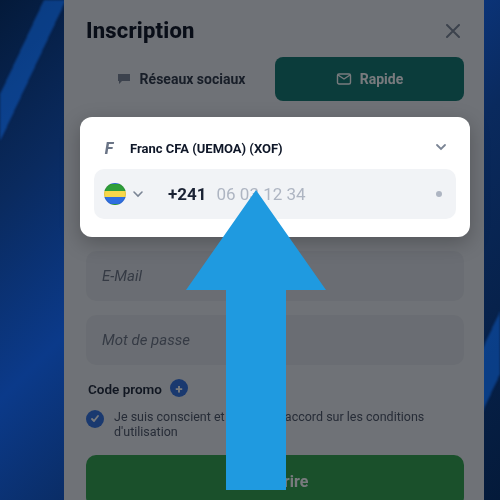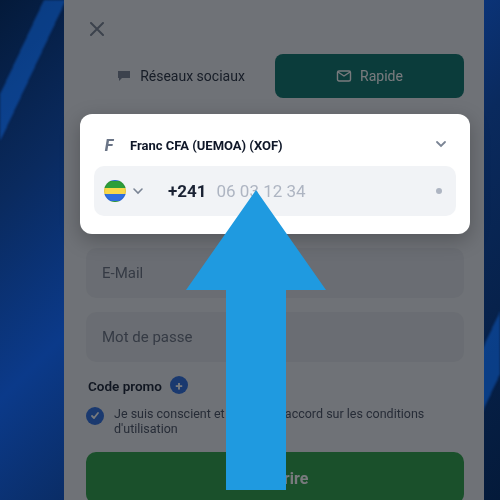--- a/index.html
+++ b/index.html
@@ -31,21 +31,21 @@
   }
   .card-header { display: flex; align-items: center; justify-content: space-between; margin-bottom: 14px; }
   .title { font-size: 22px; font-weight: 800; color: #0b1020; letter-spacing: .2px; }
   .close { width: 22px; height: 22px; display:flex; align-items:center; justify-content:center; color:#7a8494; cursor:pointer; }
   .tabs { display: flex; gap: 0; margin-bottom: 16px; }
   .tab {
     flex: 1;
     height: 44px;
     border-radius: 8px;
     display: flex; align-items: center; justify-content: center; gap: 8px;
-    font-size: 14px; font-weight: 400;
+    font-size: 14px; font-weight: 700;
     cursor: pointer;
   }
   .tab.inactive { background: transparent; color: #2a3344; }
   .tab.active   { background: #0f766e; color: #fff; }
   .tab .ico { width: 16px; height: 16px; display:inline-flex; align-items:center; justify-content:center; }
   .highlight-zone {
     position: relative;
     background: #ffffff;
     border-radius: 12px;
     padding: 14px 14px 18px 14px;
@@ -84,20 +84,21 @@
   .dot { width: 6px; height:6px; border-radius:50%; background:#aeb5c2; }
   .field {
     background: #e0e3e8;
     border-radius: 10px;
     height: 50px;
     display: flex; align-items: center;
     padding: 0 16px;
     color: #6b7282;
     font-size: 15px;
     margin-bottom: 14px;
+    font-style: italic;
   }
   .promo-row { display:flex; align-items:flex-end; gap:8px; font-size:13.5px; color:#1a2233; font-weight:600; margin: 4px 0 12px 2px; cursor:pointer;}
   .promo-plus {
     width: 18px; height: 18px; border-radius: 50%;
     background: #2f6fe0; color:#fff;
     display:flex; align-items:center; justify-content:center;
     font-size: 13px; font-weight:800; line-height:1;
   }
   .terms-row { display:flex; align-items:flex-start; gap:10px; font-size:12.5px; color:#4a5264; margin-bottom:16px;}
   .checkbox {
@@ -124,20 +125,21 @@
   }
 </style>
 </head>
 <body>
 
 <div class="bg-streaks"></div>
 
 <div class="card">
 
   <div class="card-header">
+    <div class="title">Inscription</div>
     <div class="close">
       <svg width="14" height="14" viewBox="0 0 14 14">
           <path d="M1 1 L13 13 M13 1 L1 13" stroke="#7a8494" stroke-width="2" stroke-linecap="round"></path>
         </svg>
     </div>
   </div>
 
   <div class="tabs">
     <div class="tab inactive">
       <span class="ico">

